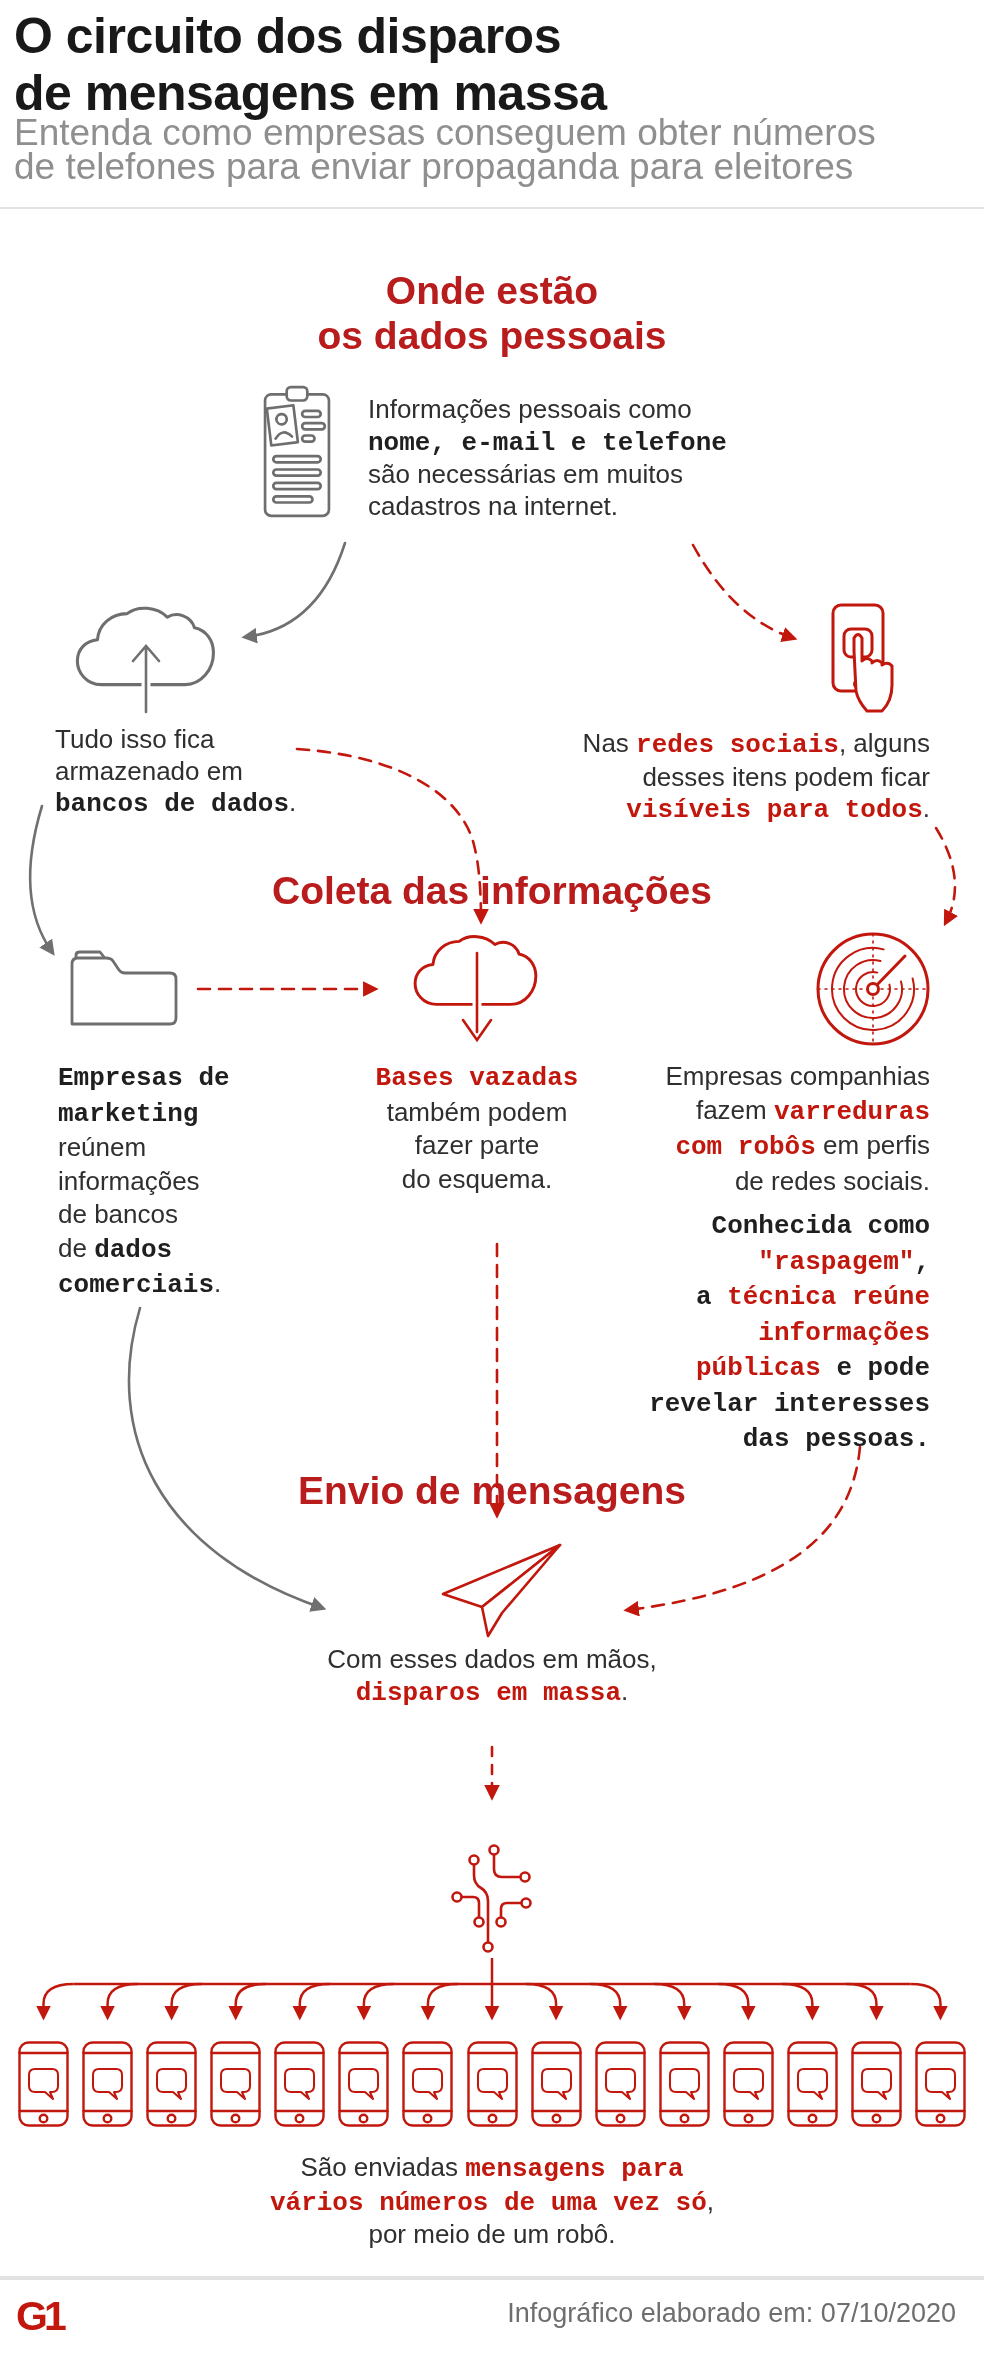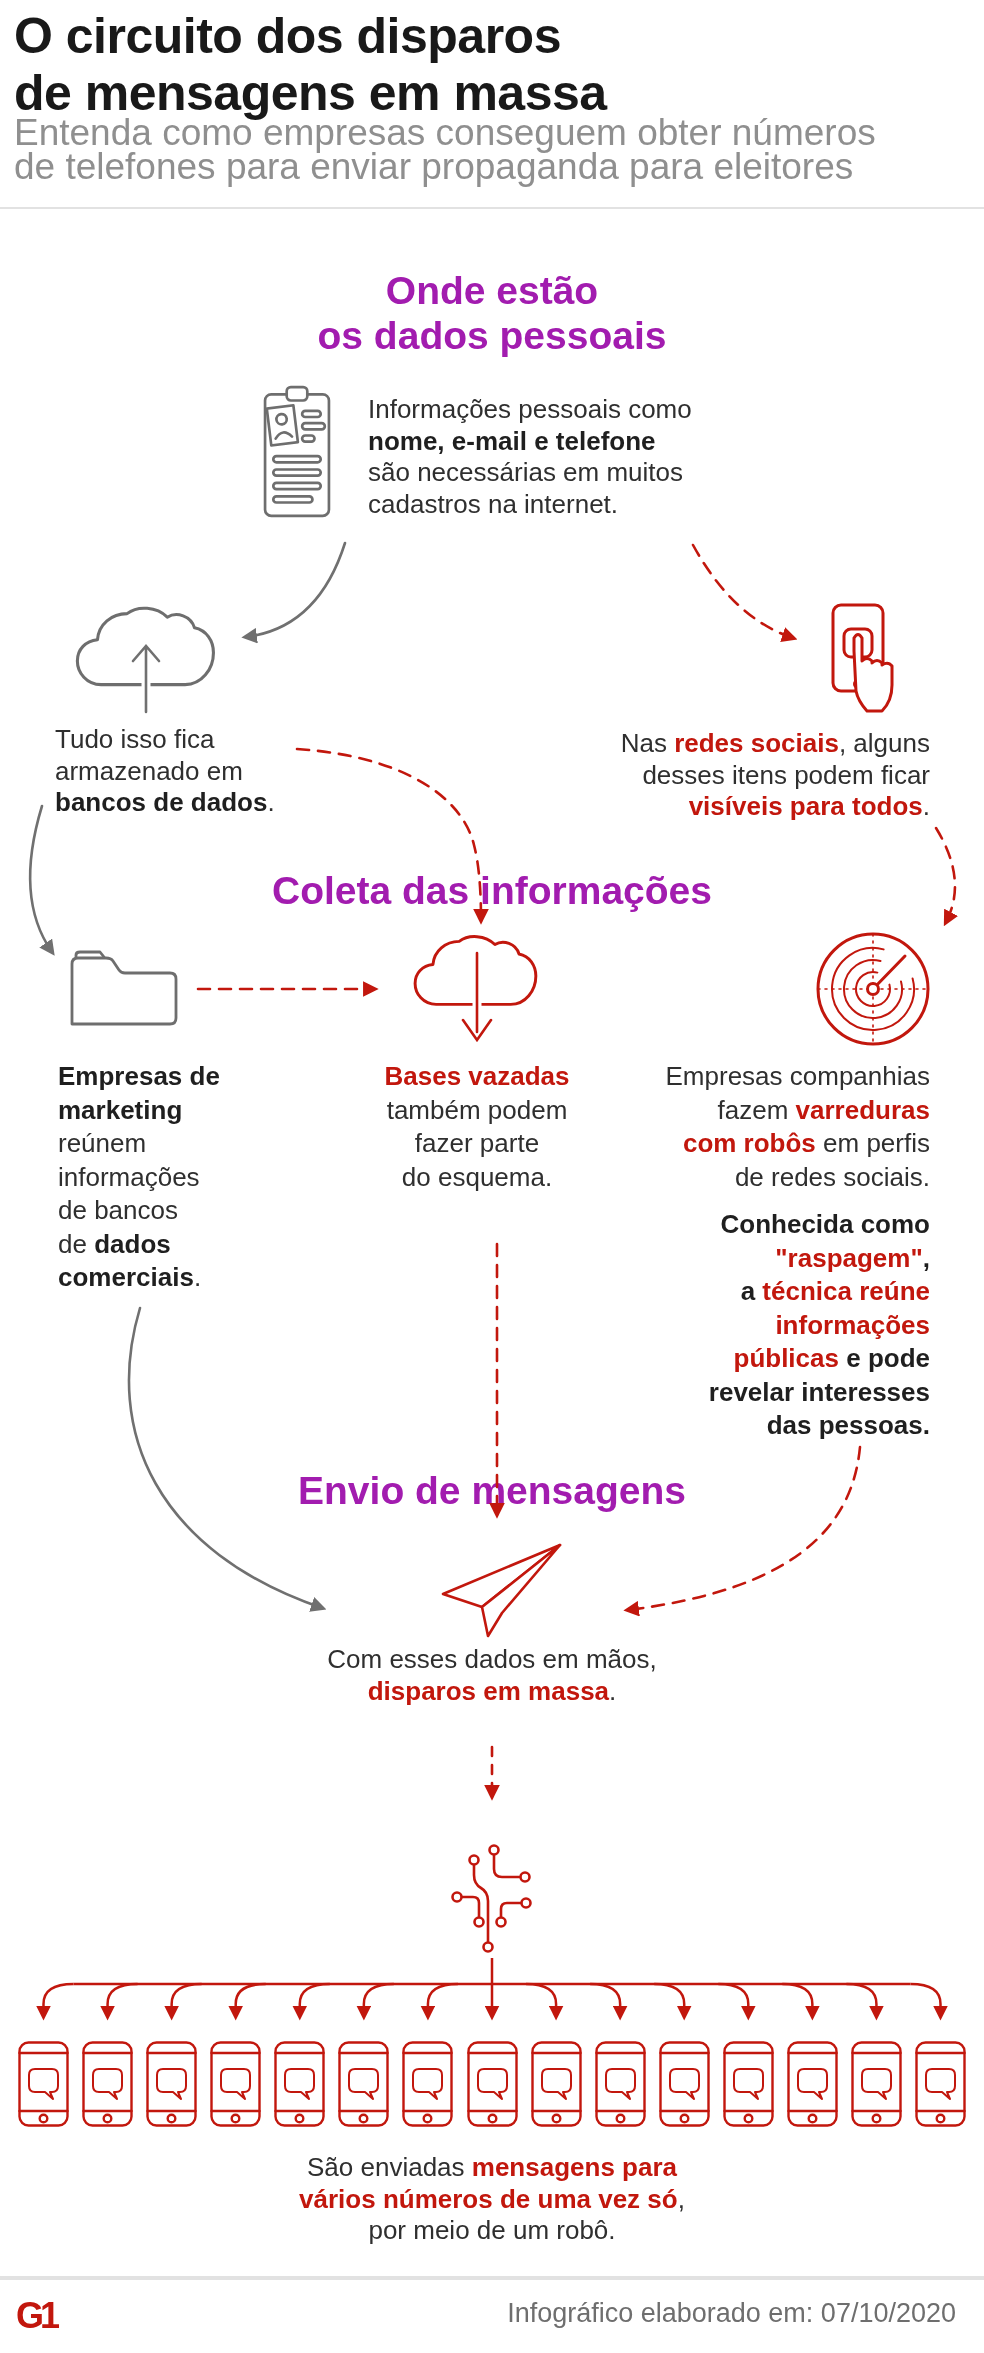--- a/index.html
+++ b/index.html
@@ -1,39 +1,39 @@
 <!DOCTYPE html>
 <html><head>
 <meta charset="utf-8">
 <style>
   html,body{margin:0;padding:0;background:#ffffff;}
   #page{position:relative;width:984px;height:2353px;background:#fff;
         font-family:"Liberation Sans",sans-serif;color:#2f2f2f;overflow:hidden;}
   .abs{position:absolute;}
   .tb{position:absolute;font-size:26px;line-height:31.5px;color:#2f2f2f;white-space:nowrap;}
   .lh33{line-height:33.5px;}
-  .tb .b{font-weight:700;color:#1f1f1f;}
+  .tb .b{font-weight:700;color:#1f1f1f;font-family:Liberation Mono, monospace;}
   .tb .r{color:#c2170d;}
   .tb .b.r{color:#c2170d;font-weight:700;}
   .center{transform:translateX(-50%);text-align:center;}
   .right{text-align:right;}
   .h1{position:absolute;font-size:50px;line-height:57px;font-weight:700;color:#191919;letter-spacing:-0.5px;white-space:nowrap;}
   .sub{position:absolute;font-size:37px;line-height:33.5px;color:#8f8f8f;white-space:nowrap;}
-  .h2{position:absolute;font-size:39px;line-height:45px;font-weight:700;color:#a21caf;white-space:nowrap;}
+  .h2{position:absolute;font-size:39px;line-height:45px;font-weight:700;color:#b91c1c;white-space:nowrap;}
   .divider{position:absolute;left:0;width:984px;background:#e2e2e2;}
   svg.icon{position:absolute;overflow:visible;}
   .phone{position:absolute;width:53px;height:88px;}
   #overlay{position:absolute;left:0;top:0;pointer-events:none;}
   .garr{fill:none;stroke:#707070;stroke-width:2.6;stroke-linecap:round;}
   .rarr{fill:none;stroke:#c2170d;stroke-width:2.6;stroke-linecap:round;}
   .dash{stroke-dasharray:12 9;}
   .dash2{stroke-dasharray:9 9;}
   .halo{fill:none;stroke:#ffffff;stroke-width:9;}
   .fan{fill:none;stroke:#c2170d;stroke-width:2.5;}
-  #g1logo{position:absolute;font-size:36px;font-weight:700;color:#c2170d;letter-spacing:-4px;line-height:52px;}
+  #g1logo{position:absolute;font-size:41px;font-weight:700;color:#c2170d;letter-spacing:-4px;line-height:52px;}
   .credit{position:absolute;font-size:27px;color:#6e6e6e;white-space:nowrap;}
 </style>
 </head>
 <body>
 
 <div id="page">
 
   <div class="h1" style="left:14px;top:8px;">
       <div><span class="">O circuito dos disparos</span></div>
       <div><span class="">de mensagens em massa</span></div>

